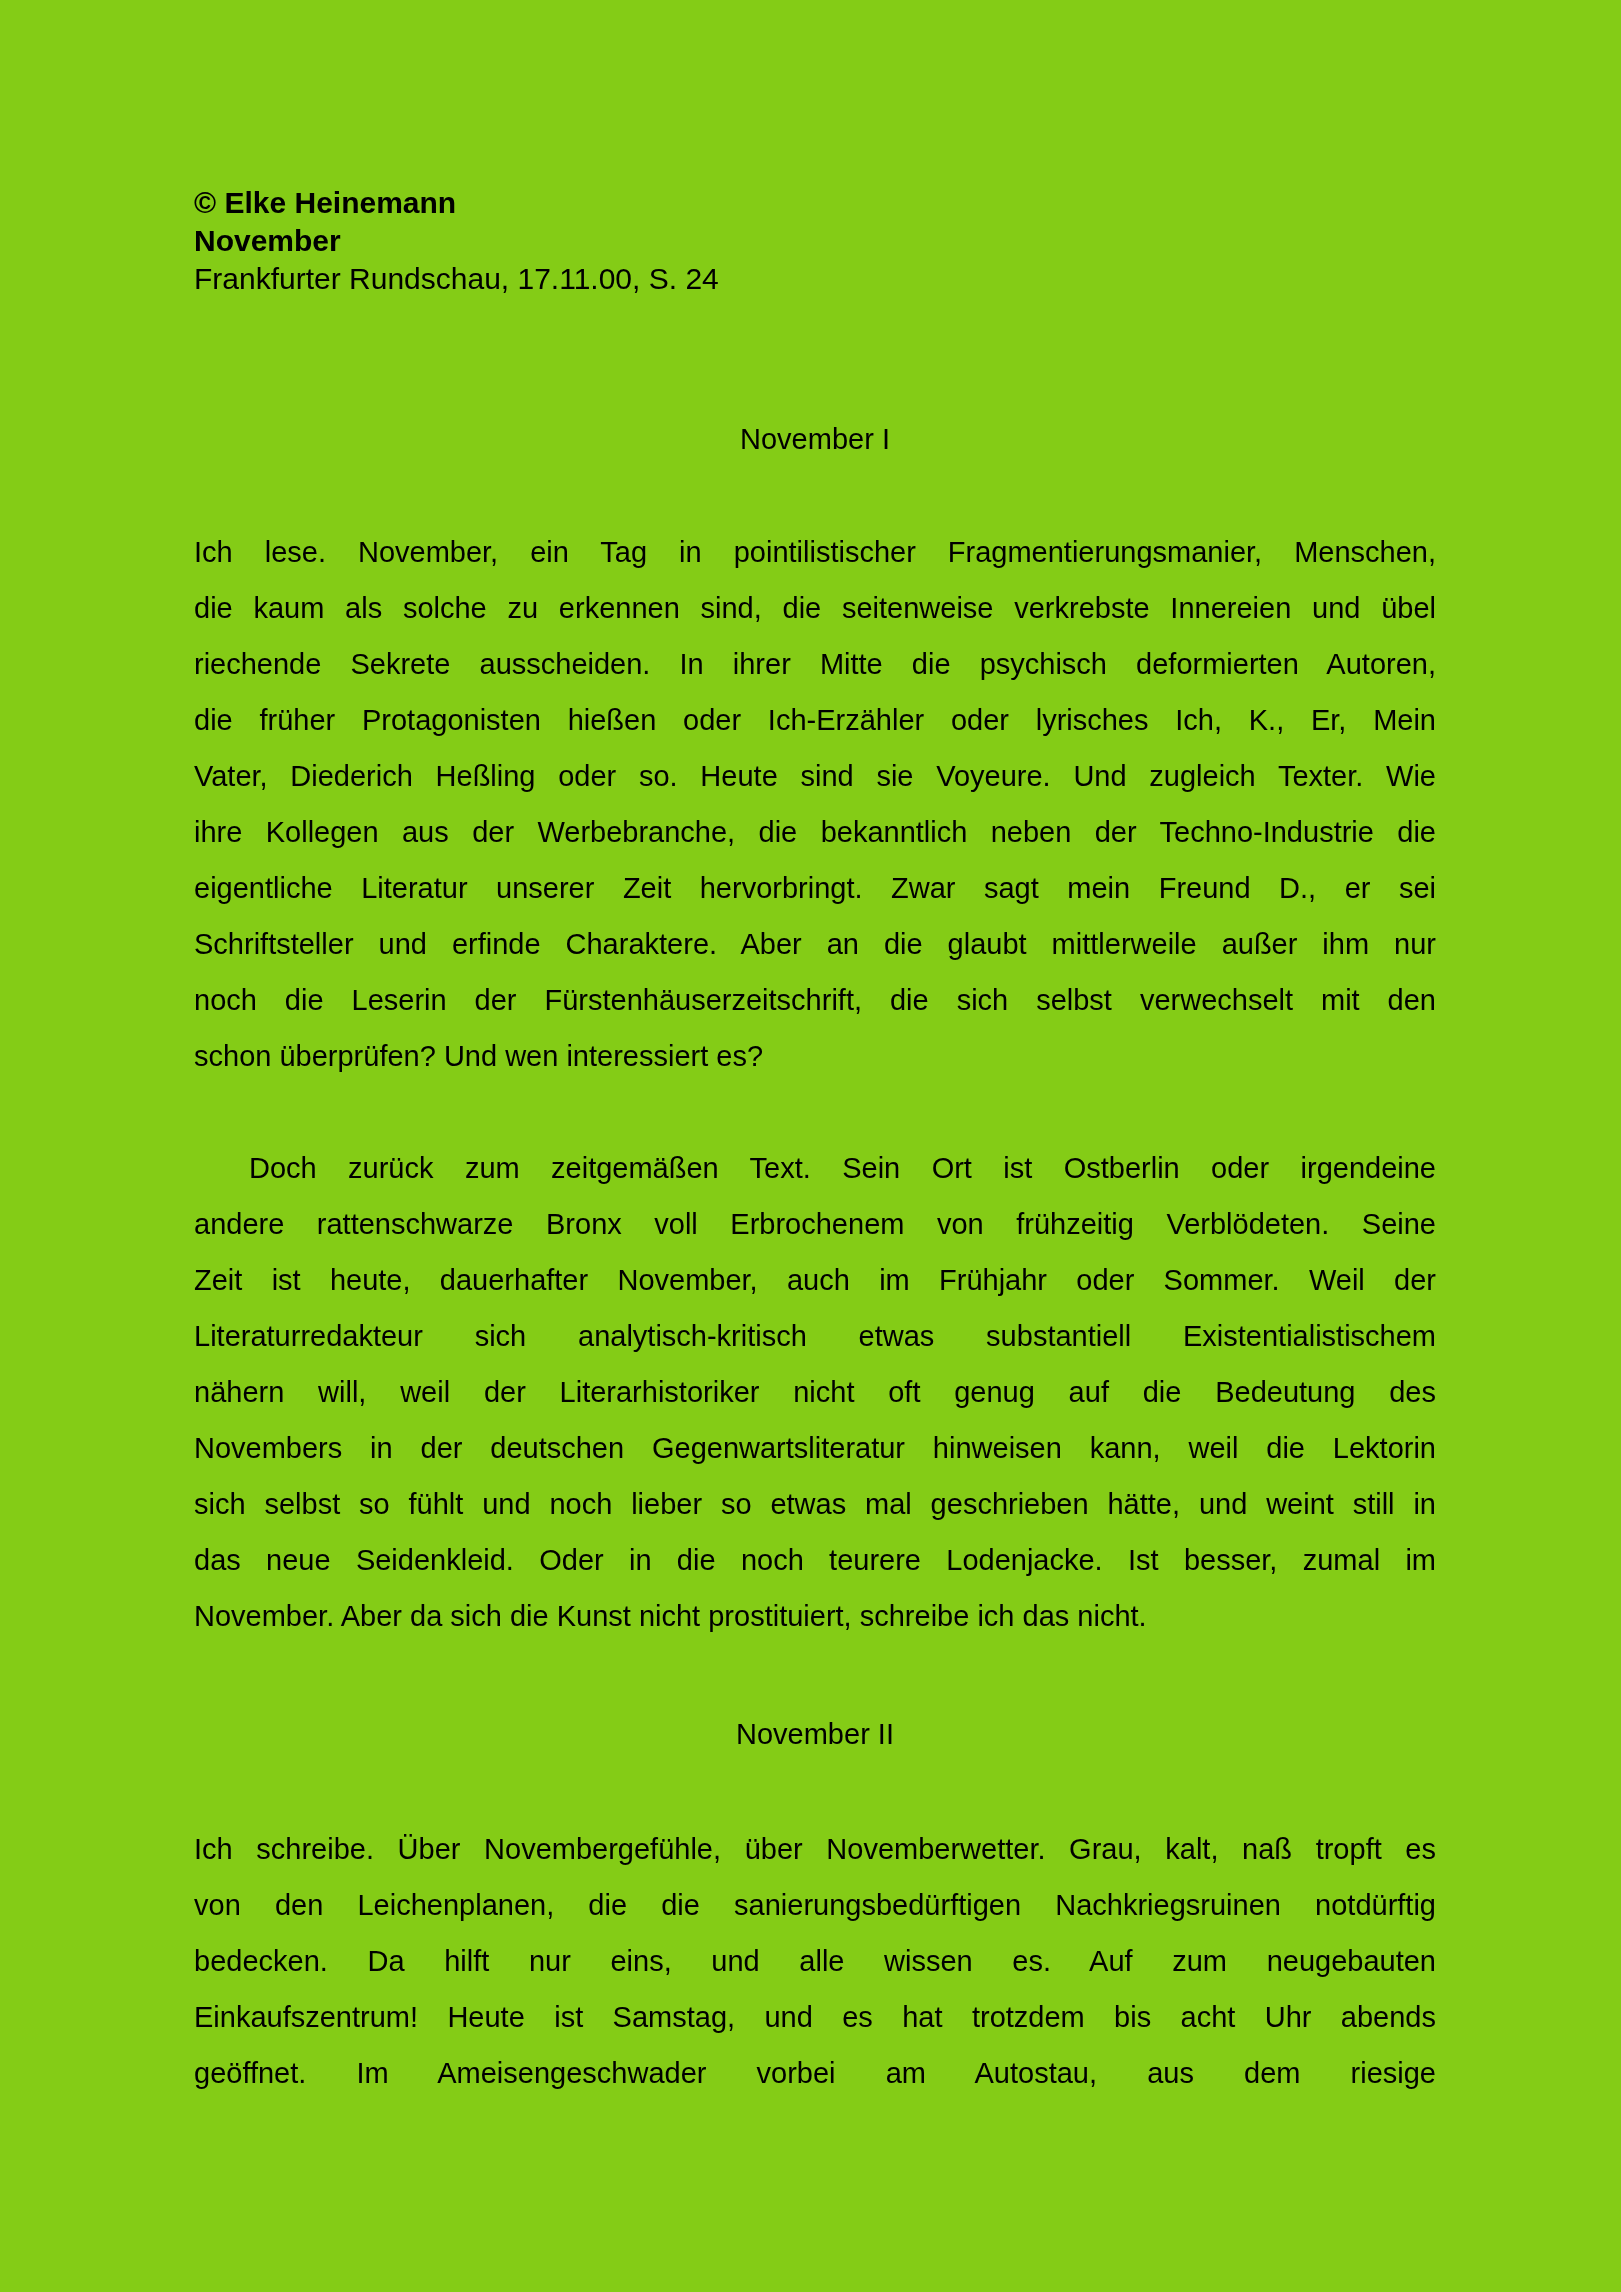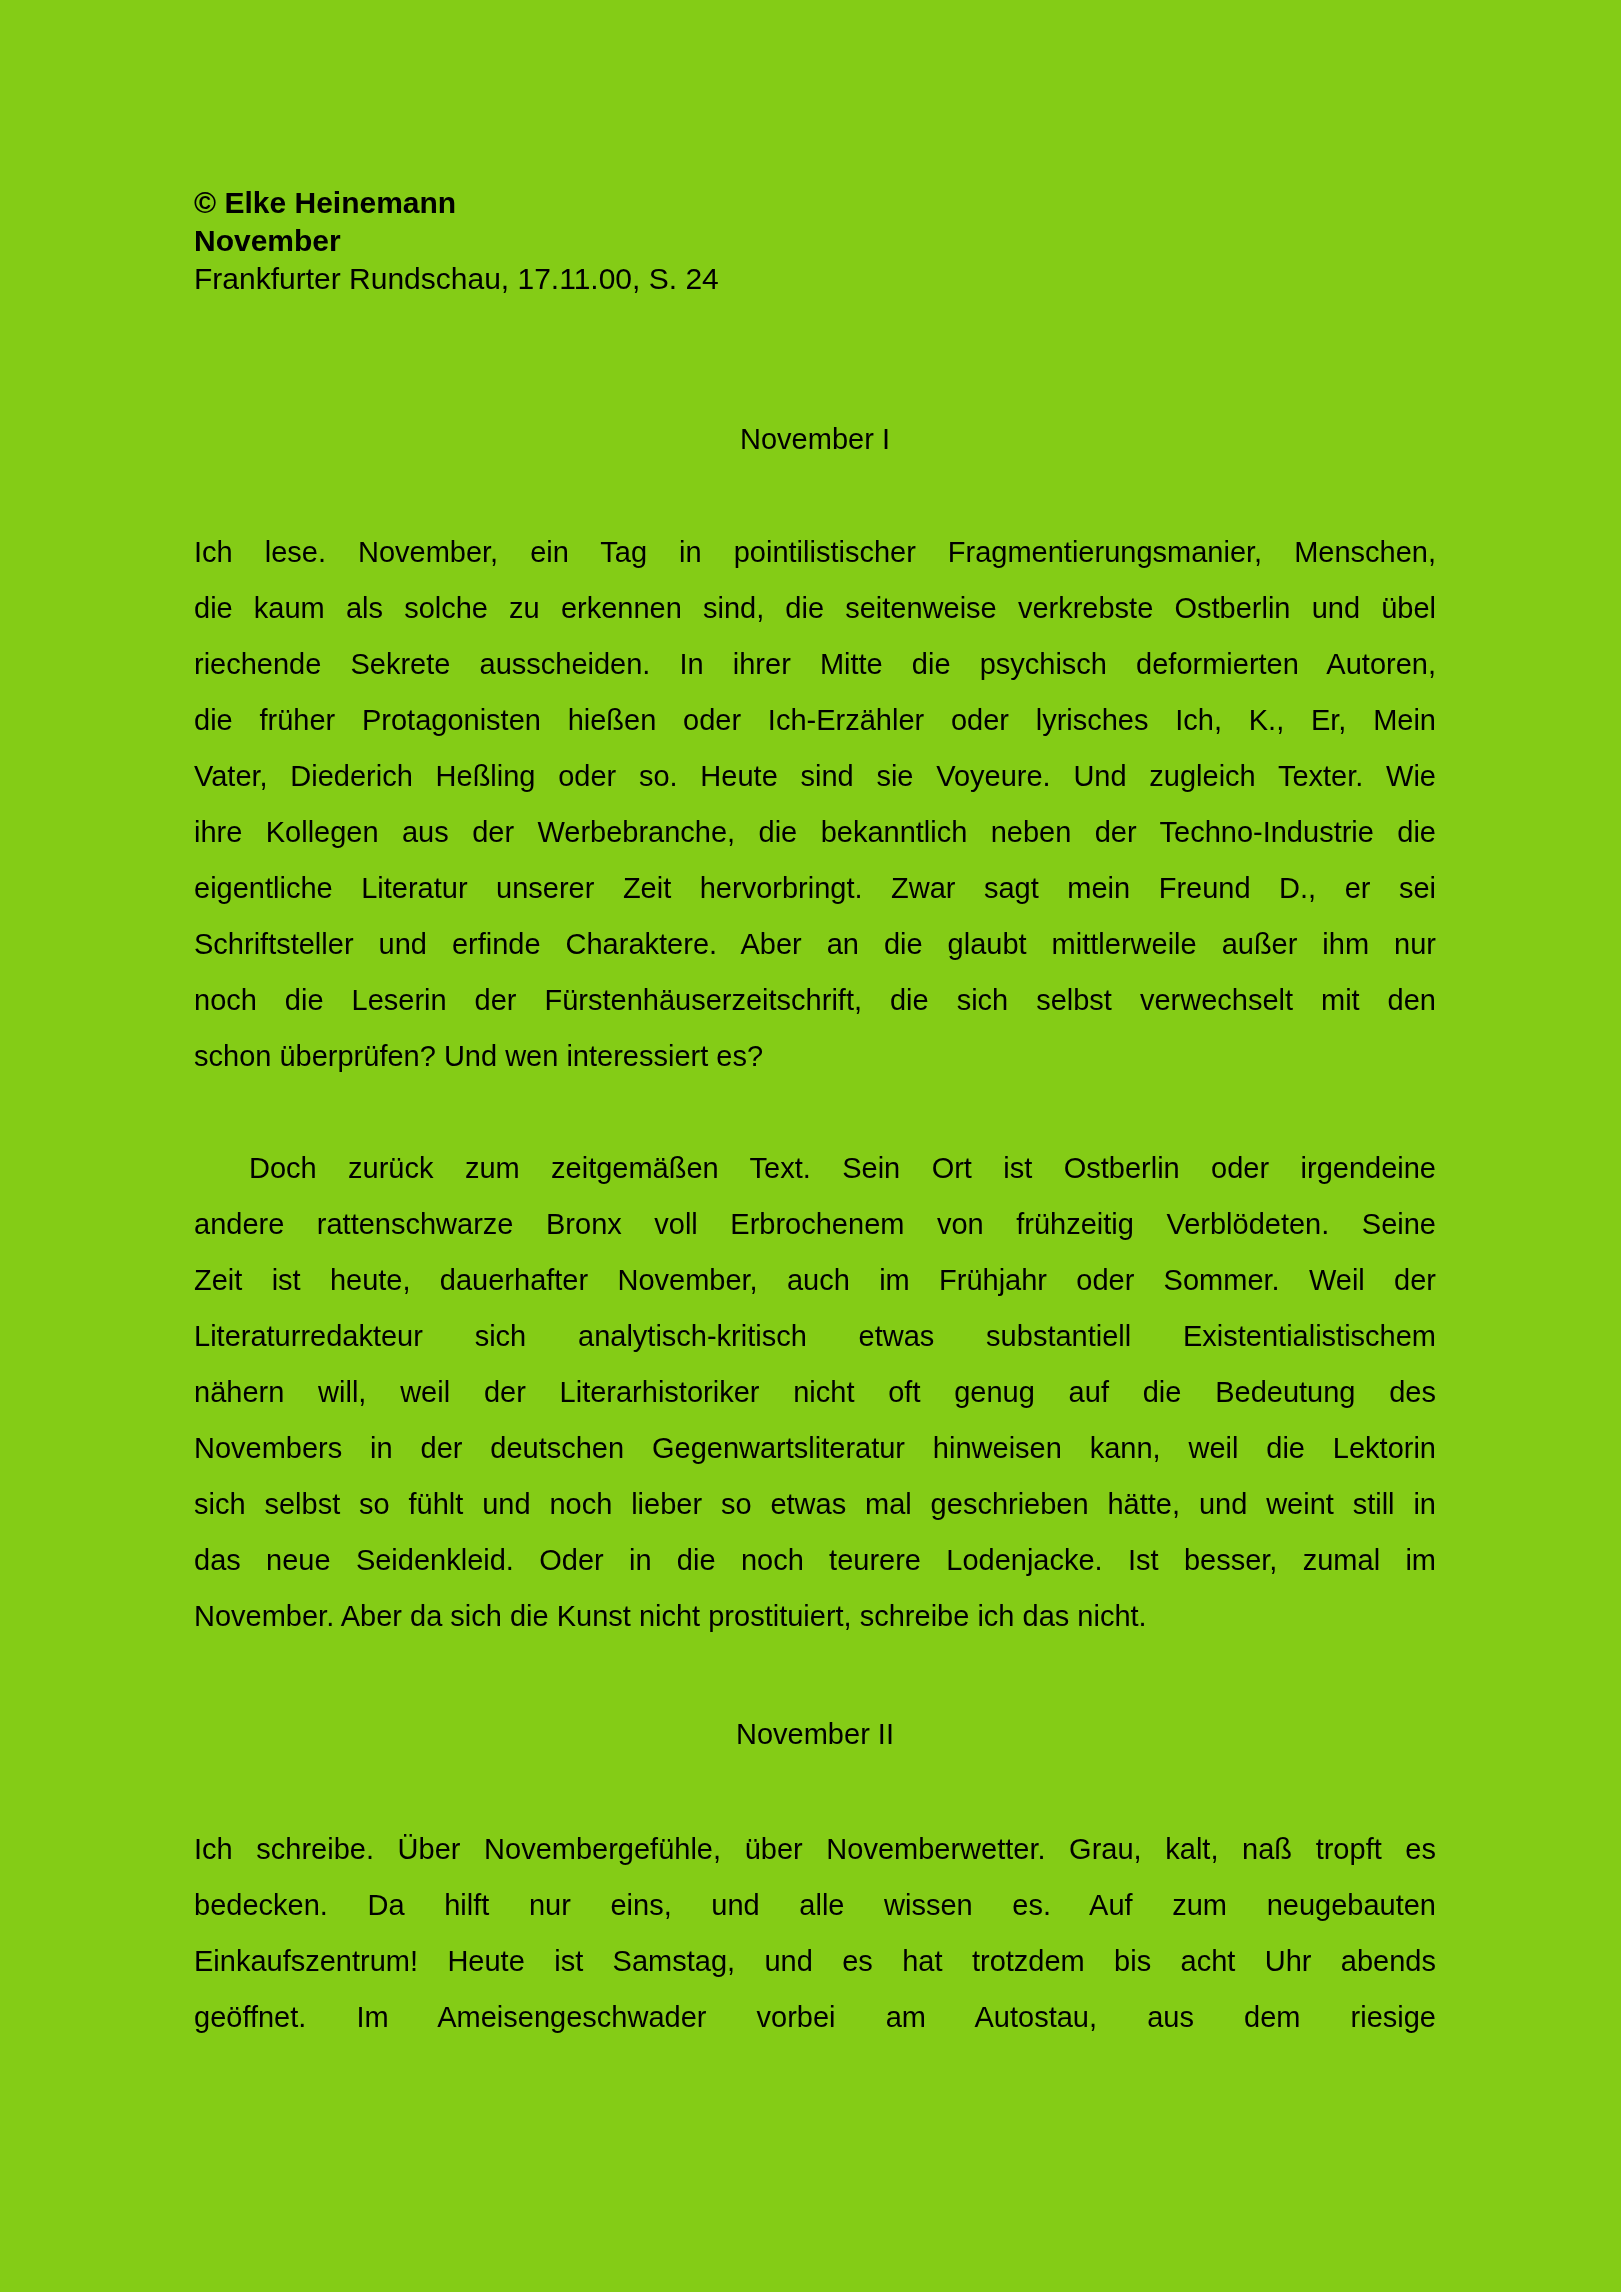--- a/index.html
+++ b/index.html
@@ -29,21 +29,21 @@
   <div class="header">
     <div class="bold">© Elke Heinemann</div>
     <div class="bold">November</div>
     <div>Frankfurter Rundschau, 17.11.00, S. 24</div>
   </div>
 
   <div class="section-title" id="title1">November I</div>
 
   <div class="para" id="p1">
       <span class="line">Ich lese. November, ein Tag in pointilistischer Fragmentierungsmanier, Menschen,</span>
-      <span class="line">die kaum als solche zu erkennen sind, die seitenweise verkrebste Ostberlin und übel</span>
+      <span class="line">die kaum als solche zu erkennen sind, die seitenweise verkrebste Innereien und übel</span>
       <span class="line">riechende Sekrete ausscheiden. In ihrer Mitte die psychisch deformierten Autoren,</span>
       <span class="line">die früher Protagonisten hießen oder Ich-Erzähler oder lyrisches Ich, K., Er, Mein</span>
       <span class="line">Vater, Diederich Heßling oder so. Heute sind sie Voyeure. Und zugleich Texter. Wie</span>
       <span class="line">ihre Kollegen aus der Werbebranche, die bekanntlich neben der Techno-Industrie die</span>
       <span class="line">eigentliche Literatur unserer Zeit hervorbringt. Zwar sagt mein Freund D., er sei</span>
       <span class="line">Schriftsteller und erfinde Charaktere. Aber an die glaubt mittlerweile außer ihm nur</span>
       <span class="line">noch die Leserin der Fürstenhäuserzeitschrift, die sich selbst verwechselt mit den</span>
       <span class="line last">schon überprüfen? Und wen interessiert es?</span>
     </div>
   <div class="para" id="p2">
@@ -55,19 +55,20 @@
       <span class="line">Novembers in der deutschen Gegenwartsliteratur  hinweisen kann, weil die Lektorin</span>
       <span class="line">sich selbst so fühlt und noch lieber so etwas mal geschrieben hätte, und weint still in</span>
       <span class="line">das neue Seidenkleid. Oder in die noch teurere Lodenjacke. Ist besser, zumal im</span>
       <span class="line last">November. Aber da sich die Kunst nicht prostituiert, schreibe ich das nicht.</span>
     </div>
 
   <div class="section-title" id="title2">November II</div>
 
   <div class="para" id="p3">
       <span class="line">Ich schreibe. Über Novembergefühle, über Novemberwetter. Grau, kalt, naß tropft es</span>
+      <span class="line">von den Leichenplanen, die die sanierungsbedürftigen Nachkriegsruinen notdürftig</span>
       <span class="line">bedecken. Da hilft nur eins, und alle wissen es. Auf zum neugebauten</span>
       <span class="line">Einkaufszentrum! Heute ist Samstag, und es hat trotzdem bis acht Uhr abends</span>
       <span class="line">geöffnet. Im Ameisengeschwader vorbei am Autostau, aus dem riesige</span>
     </div>
 
 </div>
 
 
 </body></html>

